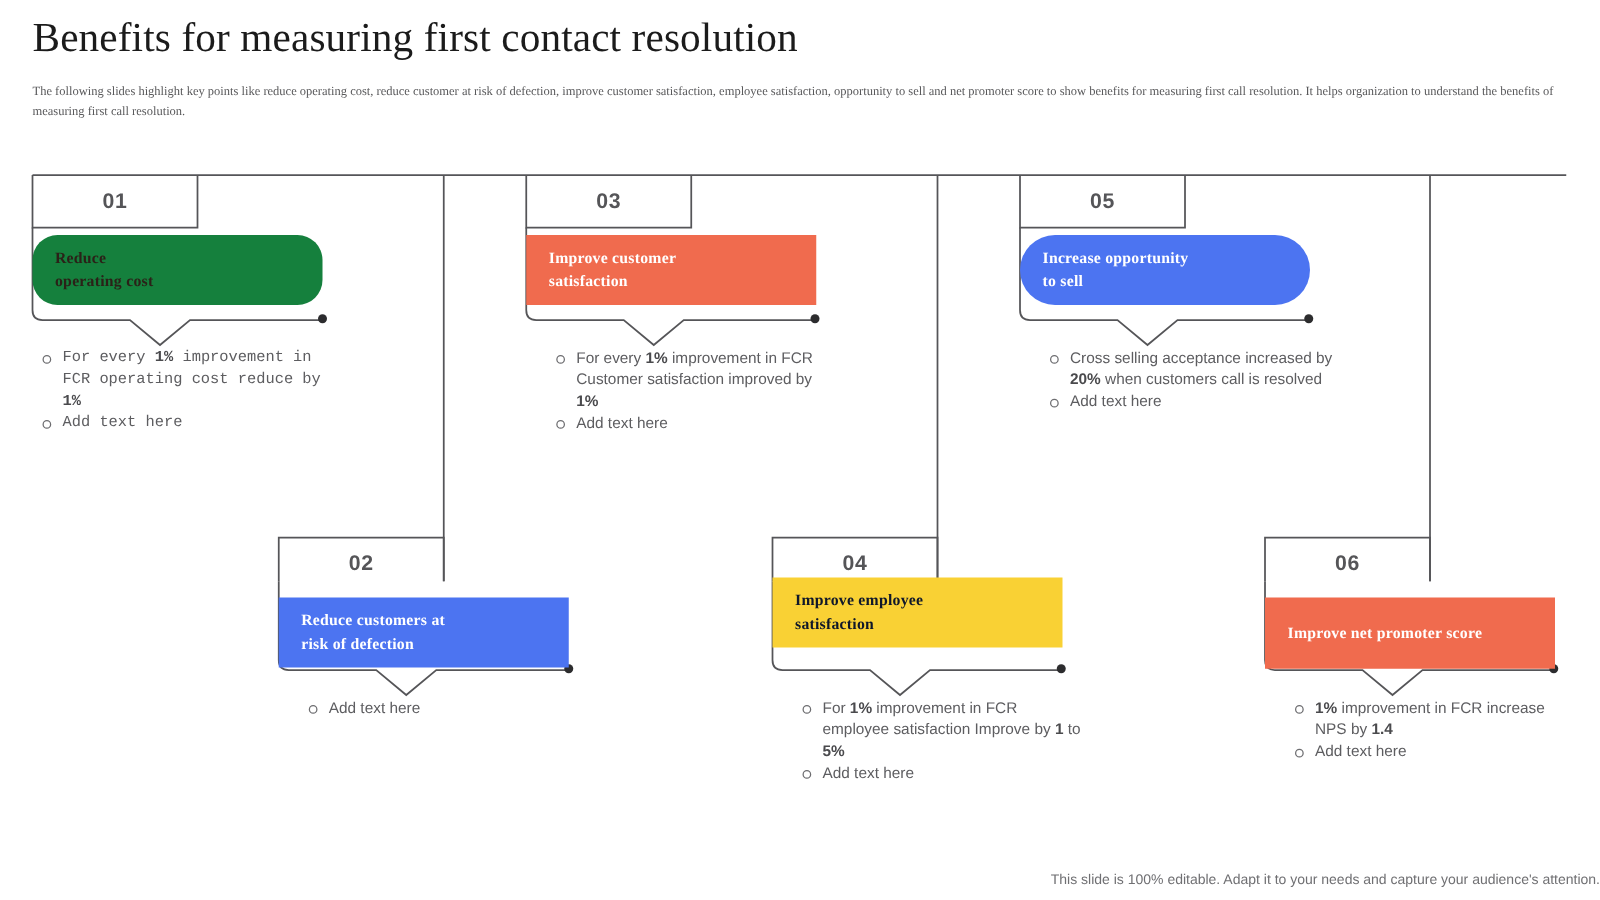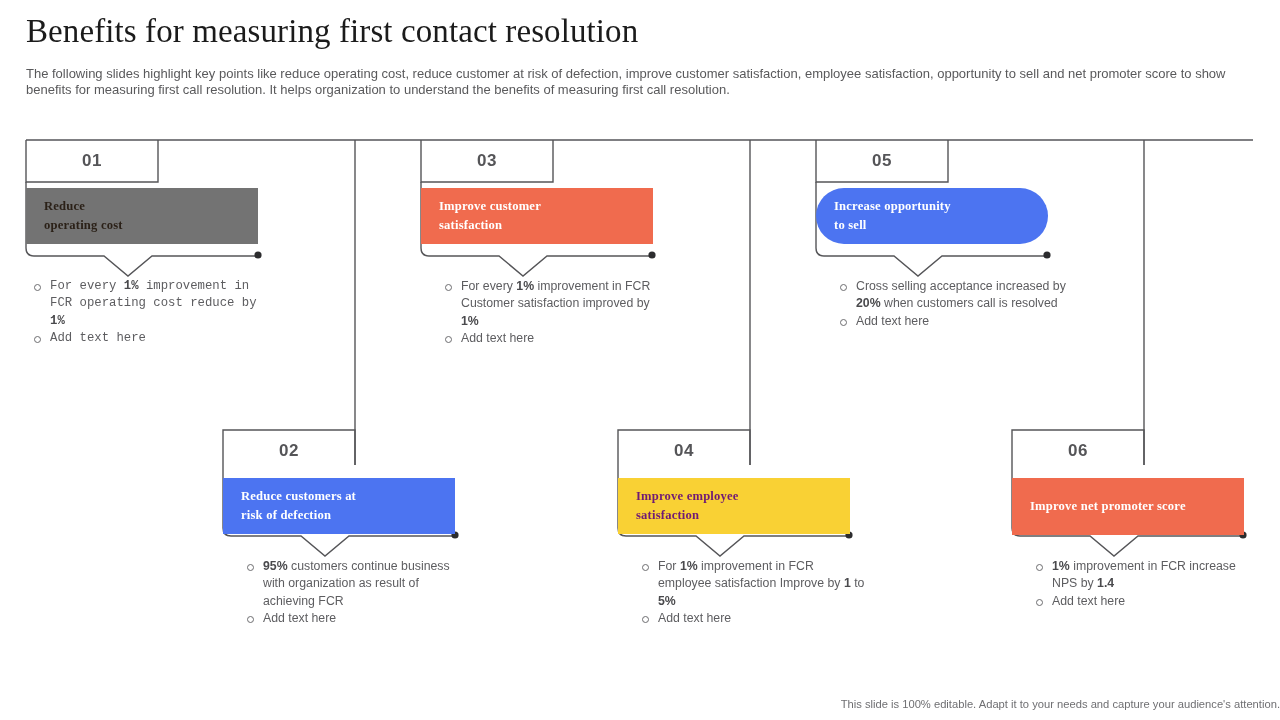--- a/index.html
+++ b/index.html
@@ -27,24 +27,25 @@
     color: #1b1b1b;
     letter-spacing: 0.1px;
     white-space: nowrap;
   }
 
   .slide-subtitle {
     position: absolute;
     left: 26px;
     top: 66px;
     width: 1230px;
-    font-size: 13px;
+    font-size: 10px;
     line-height: 15.5px;
     color: #59595b;
     text-align: left;
+    font-family: Liberation Serif, serif;
   }
 
   
   .skeleton {
     position: absolute;
     left: 0;
     top: 0;
     width: 1280px;
     height: 720px;
     pointer-events: none;
@@ -168,21 +169,21 @@
     <circle cx="849" cy="535" r="3.6" fill="#2c2c2e"></circle>
   </g>
   <g>
     <path d="M1012 465 V528 Q1012 536 1020 536 H1090 L1114 556 L1138 536 H1242" stroke="#555558" stroke-width="1.4" fill="none"></path>
     <circle cx="1243" cy="535" r="3.6" fill="#2c2c2e"></circle>
   </g>
 </svg>
 
 <div class="card" style="left:26px; top:140px;">
   <div class="card-number">01</div>
-  <div class="banner" style="top:48px; background:#737373; color:#2b2118;">
+  <div class="banner" style="top:48px; background:#15803d; color:#2b2118;border-radius:20px;">
     <span>Reduce<br>operating cost</span>
   </div>
   <ul class="bullets" style="top:138px; left:4px;font-family:Liberation Mono, monospace;">
     <li><span><span>For every </span><b>1%</b><span> improvement in FCR operating cost reduce by </span><b>1%</b></span></li>
     <li><span><span>Add text here</span></span></li>
   </ul>
 </div>
 
 <div class="card" style="left:421px; top:140px;">
   <div class="card-number">03</div>
@@ -205,28 +206,27 @@
     <li><span><span>Add text here</span></span></li>
   </ul>
 </div>
 
 <div class="card" style="left:223px; top:430px;">
   <div class="card-number" style="left:0px;">02</div>
   <div class="banner" style="top:48px; background:#4C74F1; color:#ffffff;">
     <span>Reduce customers at<br>risk of defection</span>
   </div>
   <ul class="bullets" style="top:128px; left:20px;">
-    <li><span><b>95%</b><span> customers continue business with organization as result of achieving FCR</span></span></li>
     <li><span><span>Add text here</span></span></li>
   </ul>
 </div>
 
 <div class="card" style="left:618px; top:430px;">
   <div class="card-number">04</div>
-  <div class="banner" style="top:48px; background:#F9D134; color:#701a75;">
+  <div class="banner" style="top:32px; background:#F9D134; color:#0f172a;">
     <span>Improve employee<br>satisfaction</span>
   </div>
   <ul class="bullets" style="top:128px; left:20px;">
     <li><span><span>For </span><b>1%</b><span> improvement in FCR employee satisfaction Improve by </span><b>1</b><span> to </span><b>5%</b></span></li>
     <li><span><span>Add text here</span></span></li>
   </ul>
 </div>
 
 <div class="card" style="left:1012px; top:430px;">
   <div class="card-number">06</div>

